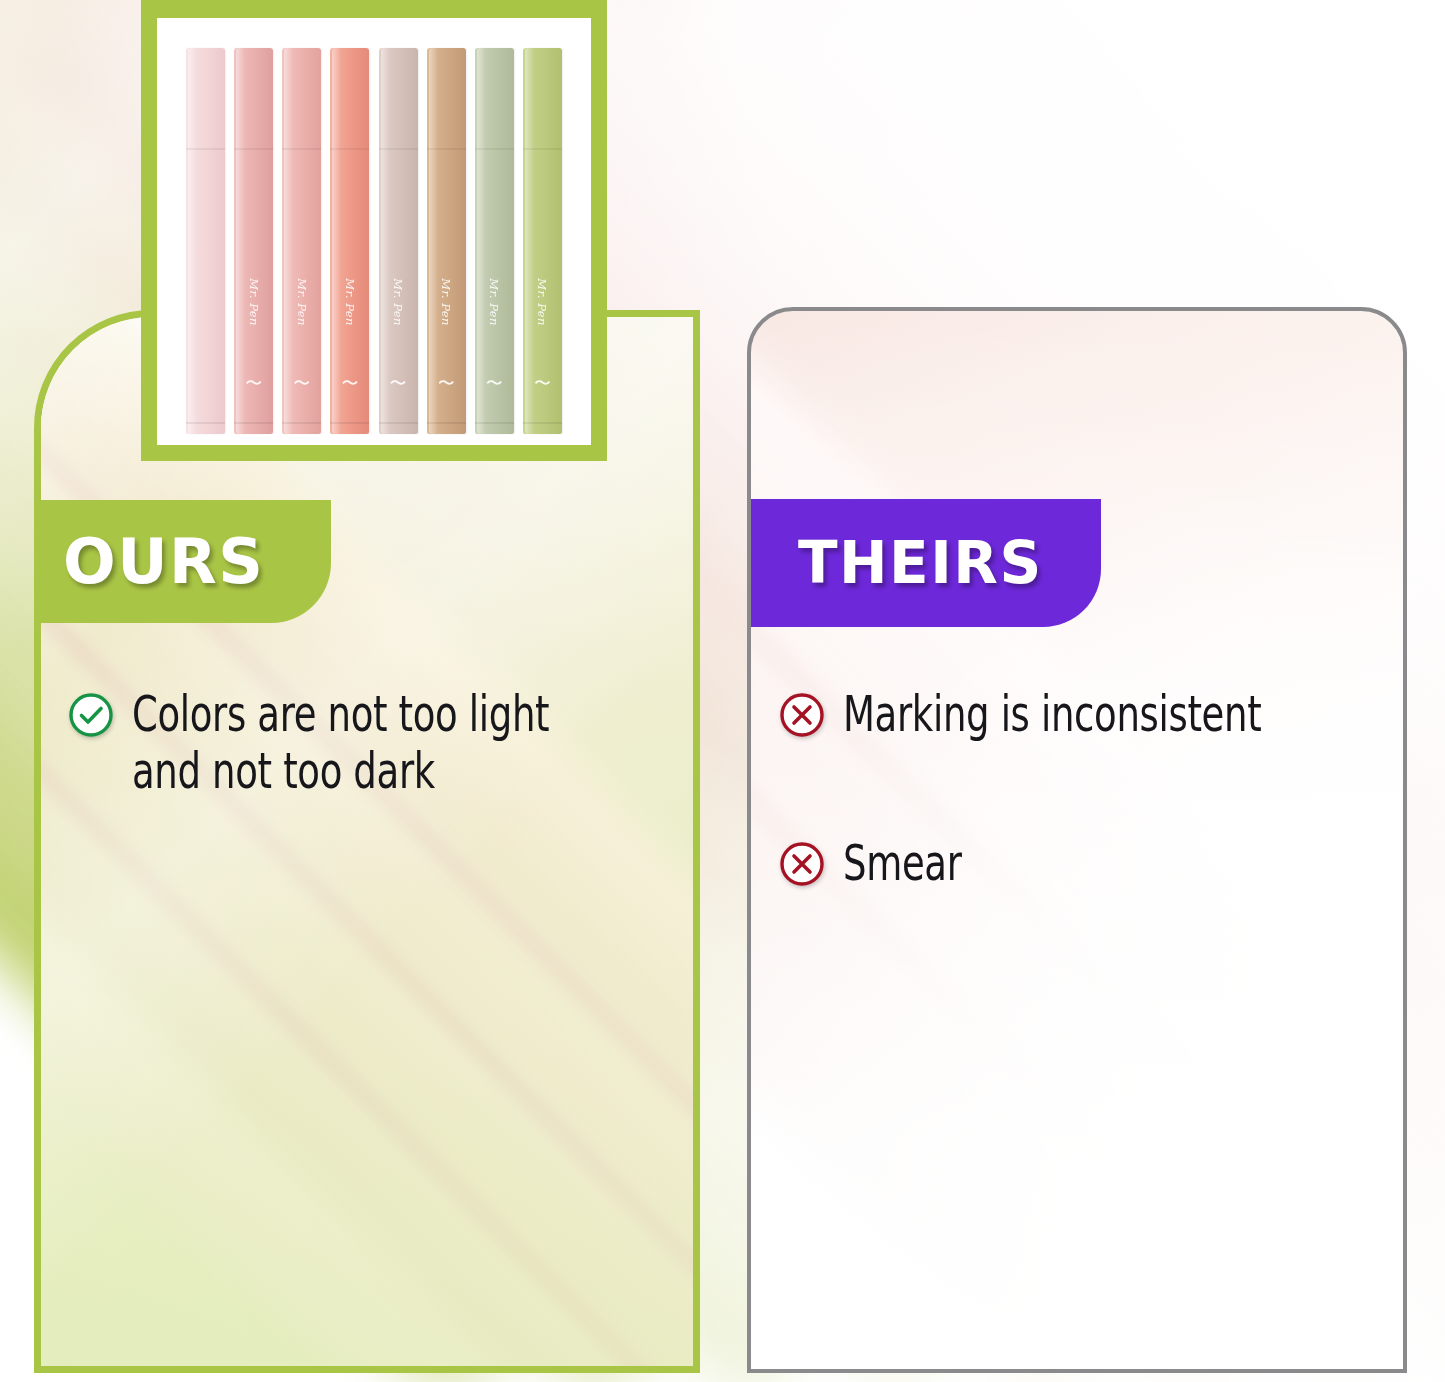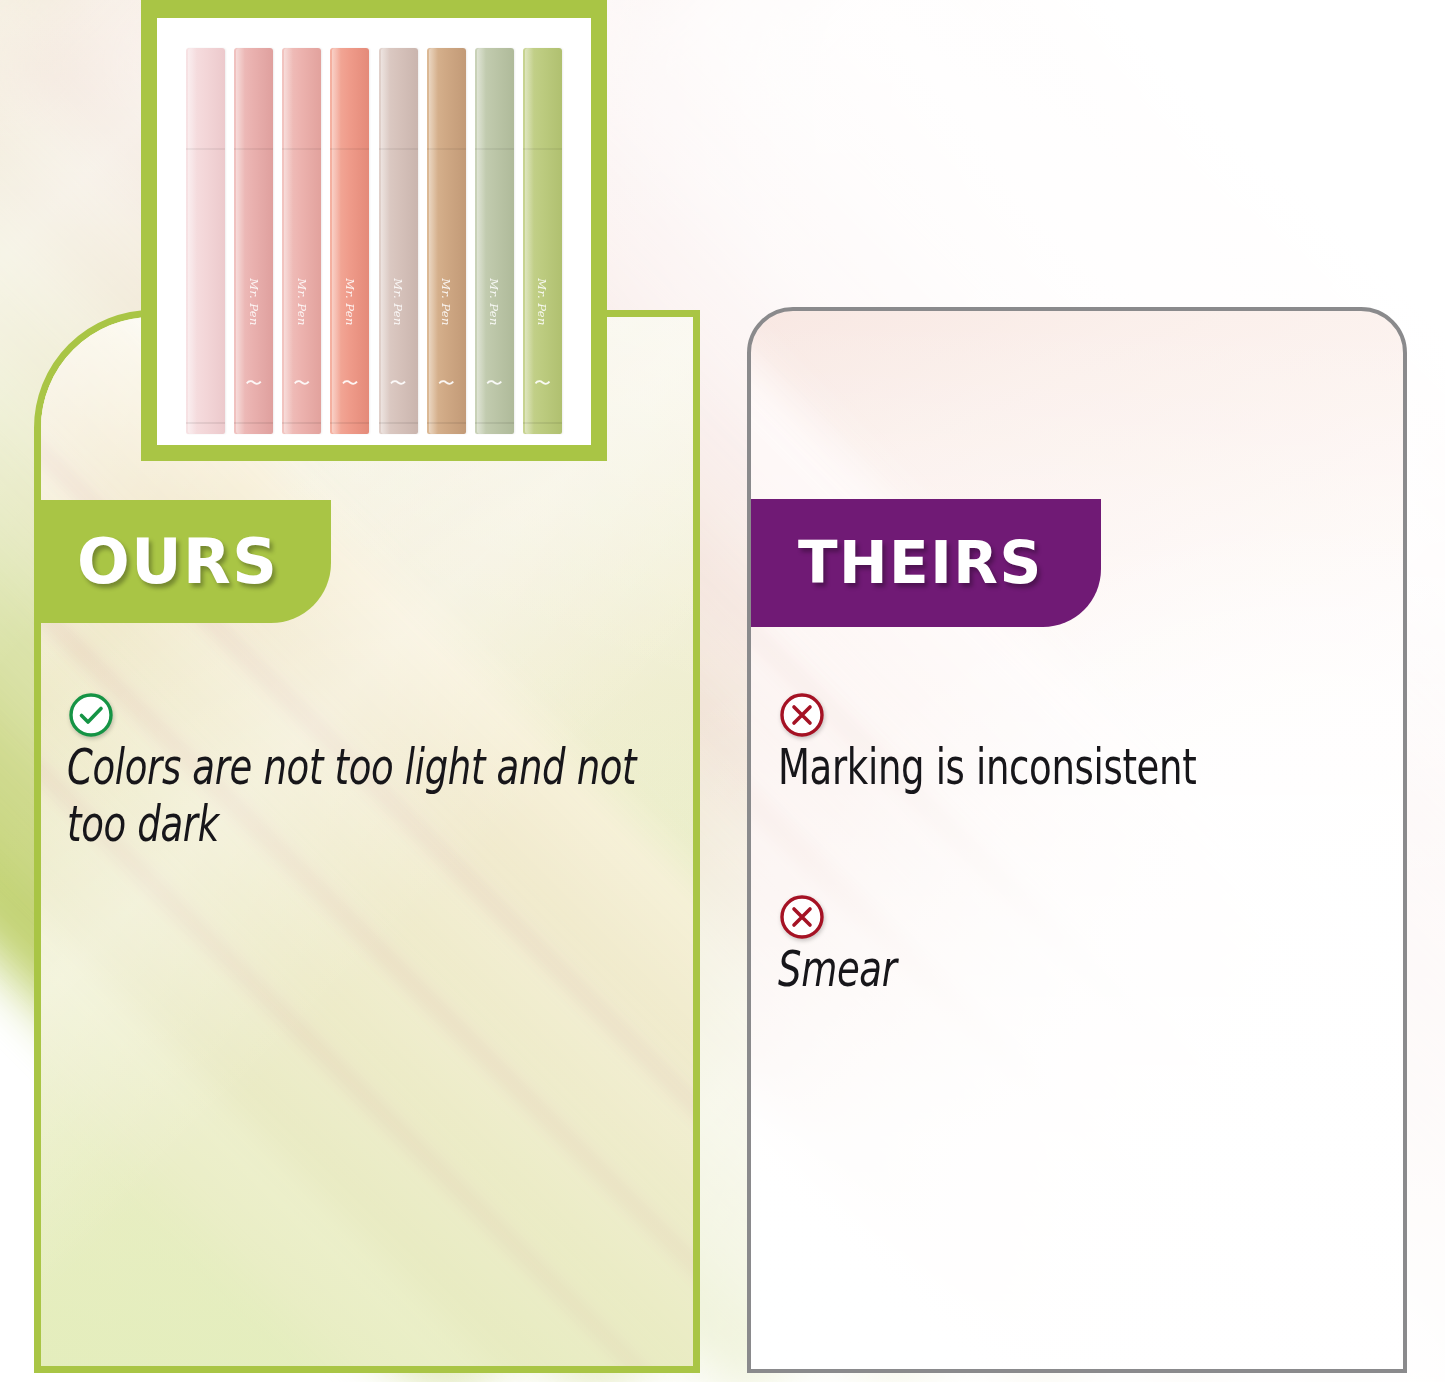--- a/index.html
+++ b/index.html
@@ -219,28 +219,28 @@
     box-sizing: border-box;
     z-index: 7;
   }
   .tag-ours {
     left: 34px;
     top: 500px;
     width: 297px;
     height: 123px;
     background: #a9c545;
     border-bottom-right-radius: 60px;
-    padding-left: 43px;
+    padding-left: 29px;
   }
   .tag-theirs {
     left: 751px;
     top: 499px;
     width: 350px;
     height: 128px;
-    background: #701a75;
+    background: #6d28d9;
     border-bottom-right-radius: 58px;
     padding-left: 47px;
   }
   .tag-label {
     font-family: "DejaVu Sans", sans-serif;
     font-weight: bold;
     font-size: 62px;
     letter-spacing: 1.5px;
     color: #ffffff;
     line-height: 1;
@@ -254,23 +254,22 @@
     position: absolute;
     z-index: 5;
   }
   .bullets-ours { left: 67px; top: 686px; width: 610px; }
   .bullets-theirs { left: 778px; top: 686px; width: 612px; }
 
   .bullet {
     display: flex;
     align-items: flex-start;
     margin-bottom: 92px;
-    flex-direction: column;
-  }
-  .bullet:last-child { margin-bottom: 0; font-style: italic; }
+  }
+  .bullet:last-child { margin-bottom: 0; }
 
   .bullet-icon {
     flex: 0 0 auto;
     width: 48px;
     height: 48px;
     margin-top: 5px;
     margin-right: 17px;
     filter: drop-shadow(1px 2px 2px rgba(0,0,0,0.22));
   }
   .bullet-text {

